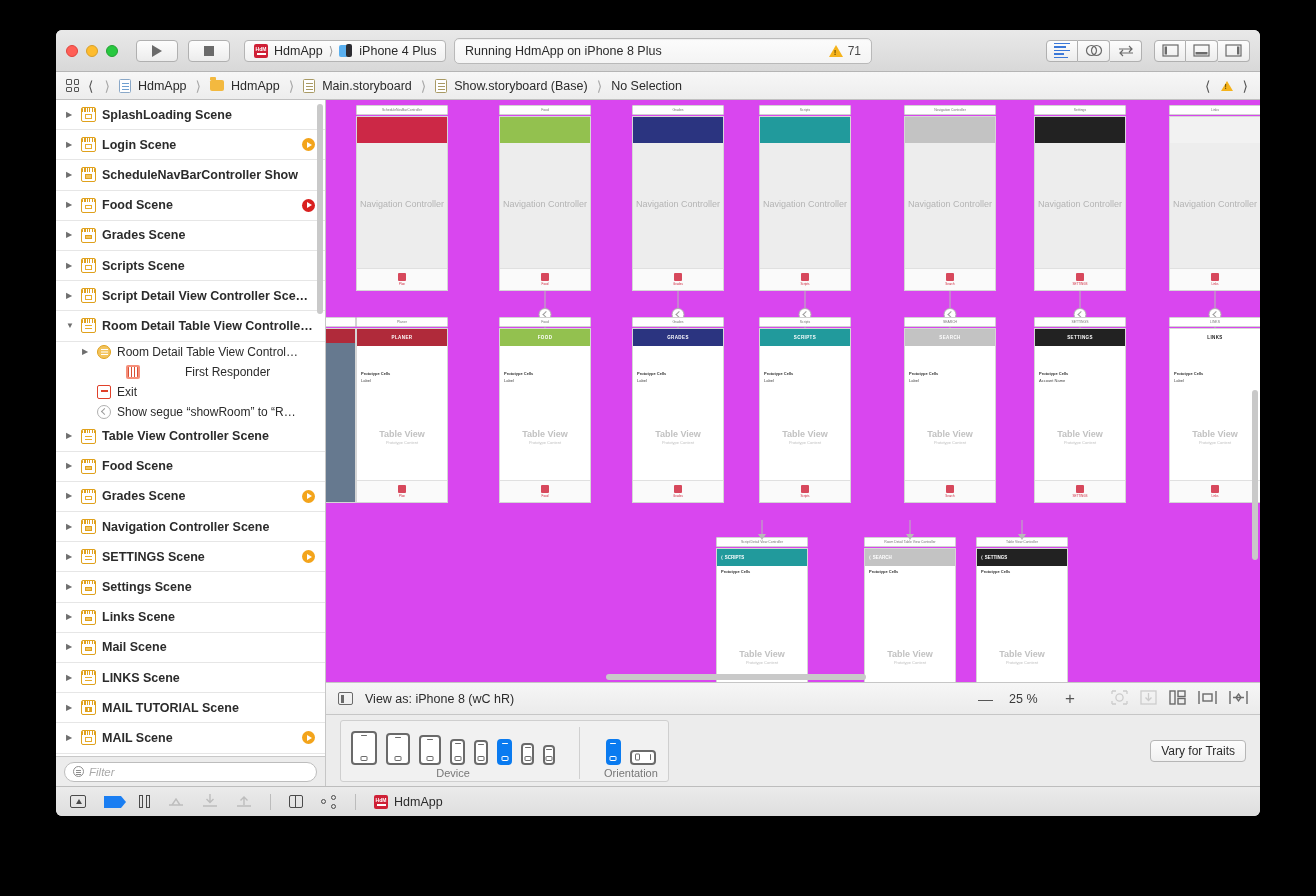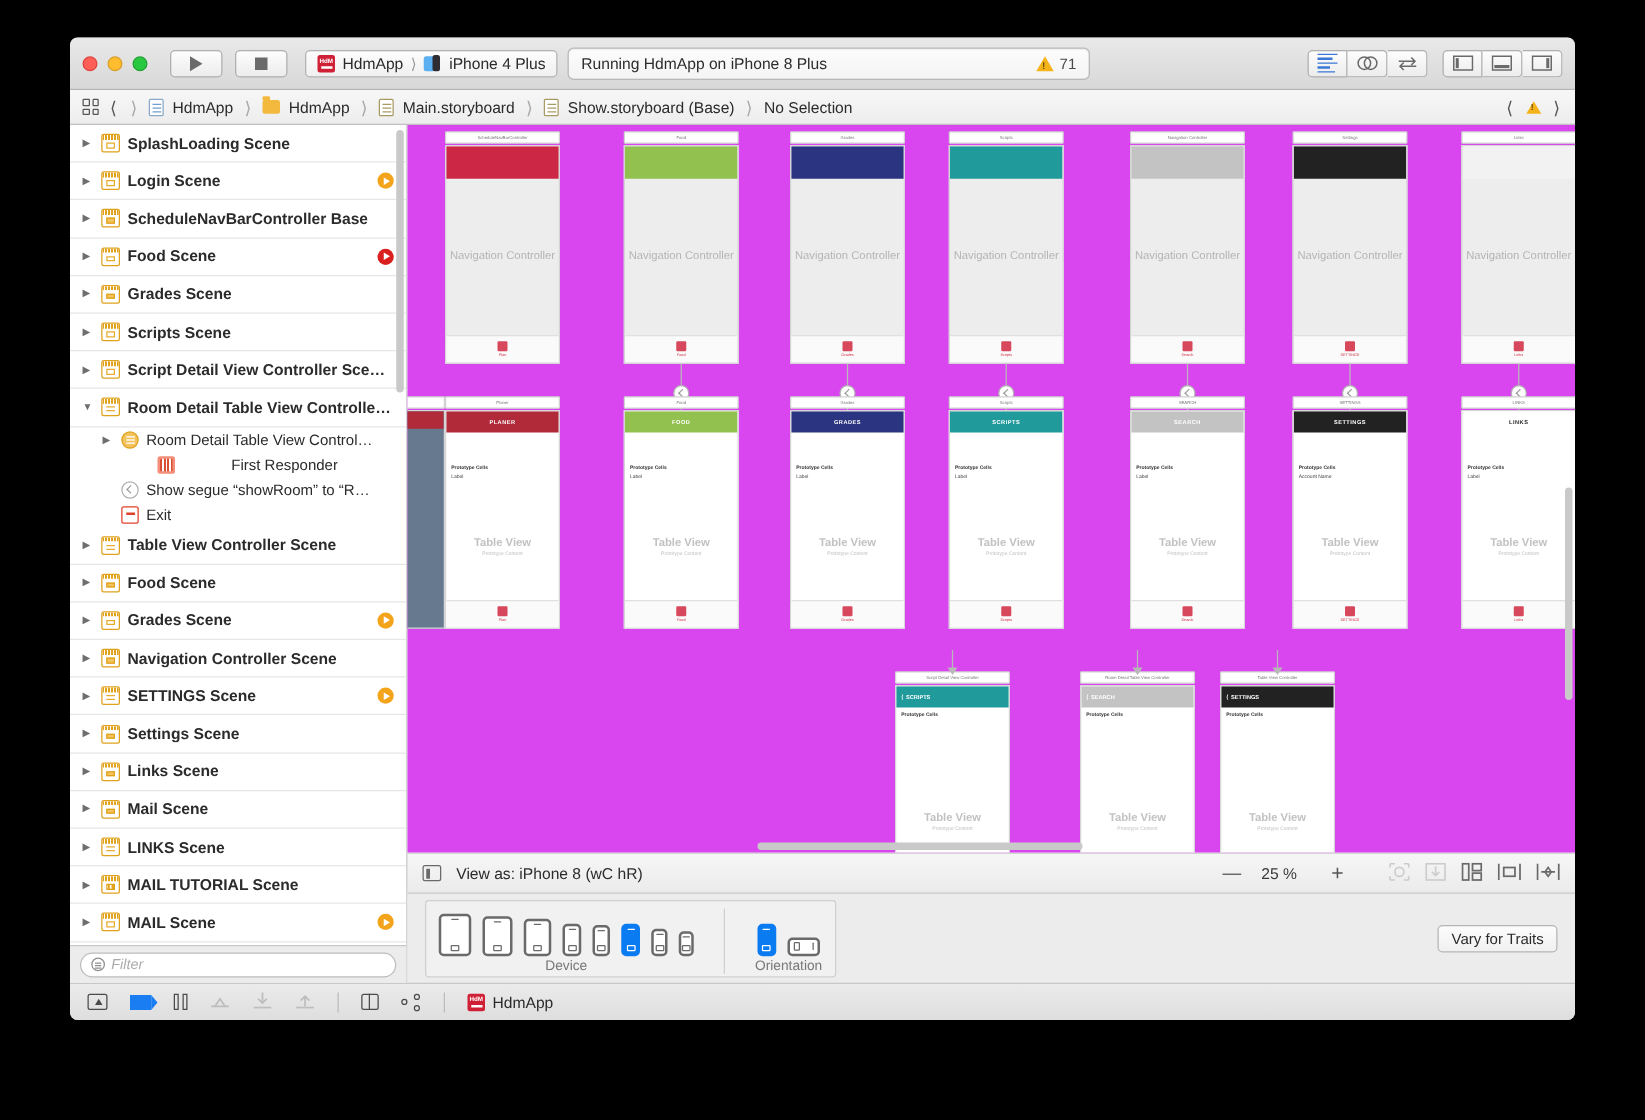--- a/index.html
+++ b/index.html
@@ -438,21 +438,21 @@
               <i></i>
             </span>
             <span class="nav-label">Login Scene</span>
             <span class="badge org"></span>
           </div>
           <div class="nav-row">
             <span class="disc">▶</span>
             <span class="vc-ico nav">
               <i></i>
             </span>
-            <span class="nav-label">ScheduleNavBarController Base</span>
+            <span class="nav-label">ScheduleNavBarController Show</span>
           </div>
           <div class="nav-row">
             <span class="disc">▶</span>
             <span class="vc-ico">
               <i></i>
             </span>
             <span class="nav-label">Food Scene</span>
             <span class="badge red"></span>
           </div>
           <div class="nav-row">
@@ -488,27 +488,27 @@
             <span class="yellow-doc"></span>
             <span class="nav-label">Room Detail Table View Control…</span>
           </div>
           <div class="nav-row sub" style="padding-left: 16px; gap: 45px;">
             <span class="disc"></span>
             <span class="fr-ico"></span>
             <span class="nav-label">First Responder</span>
           </div>
           <div class="nav-row sub" style="padding-left: 26px;">
             <span class="disc"></span>
+            <span class="exit-ico"></span>
+            <span class="nav-label">Exit</span>
+          </div>
+          <div class="nav-row sub" style="padding-left: 26px;">
+            <span class="disc"></span>
             <span class="circ-ico"></span>
             <span class="nav-label">Show segue “showRoom” to “R…</span>
-          </div>
-          <div class="nav-row sub" style="padding-left: 26px;">
-            <span class="disc"></span>
-            <span class="exit-ico"></span>
-            <span class="nav-label">Exit</span>
           </div>
           <div class="nav-row">
             <span class="disc">▶</span>
             <span class="vc-ico tbl">
               <i></i>
             </span>
             <span class="nav-label">Table View Controller Scene</span>
           </div>
           <div class="nav-row">
             <span class="disc">▶</span>

